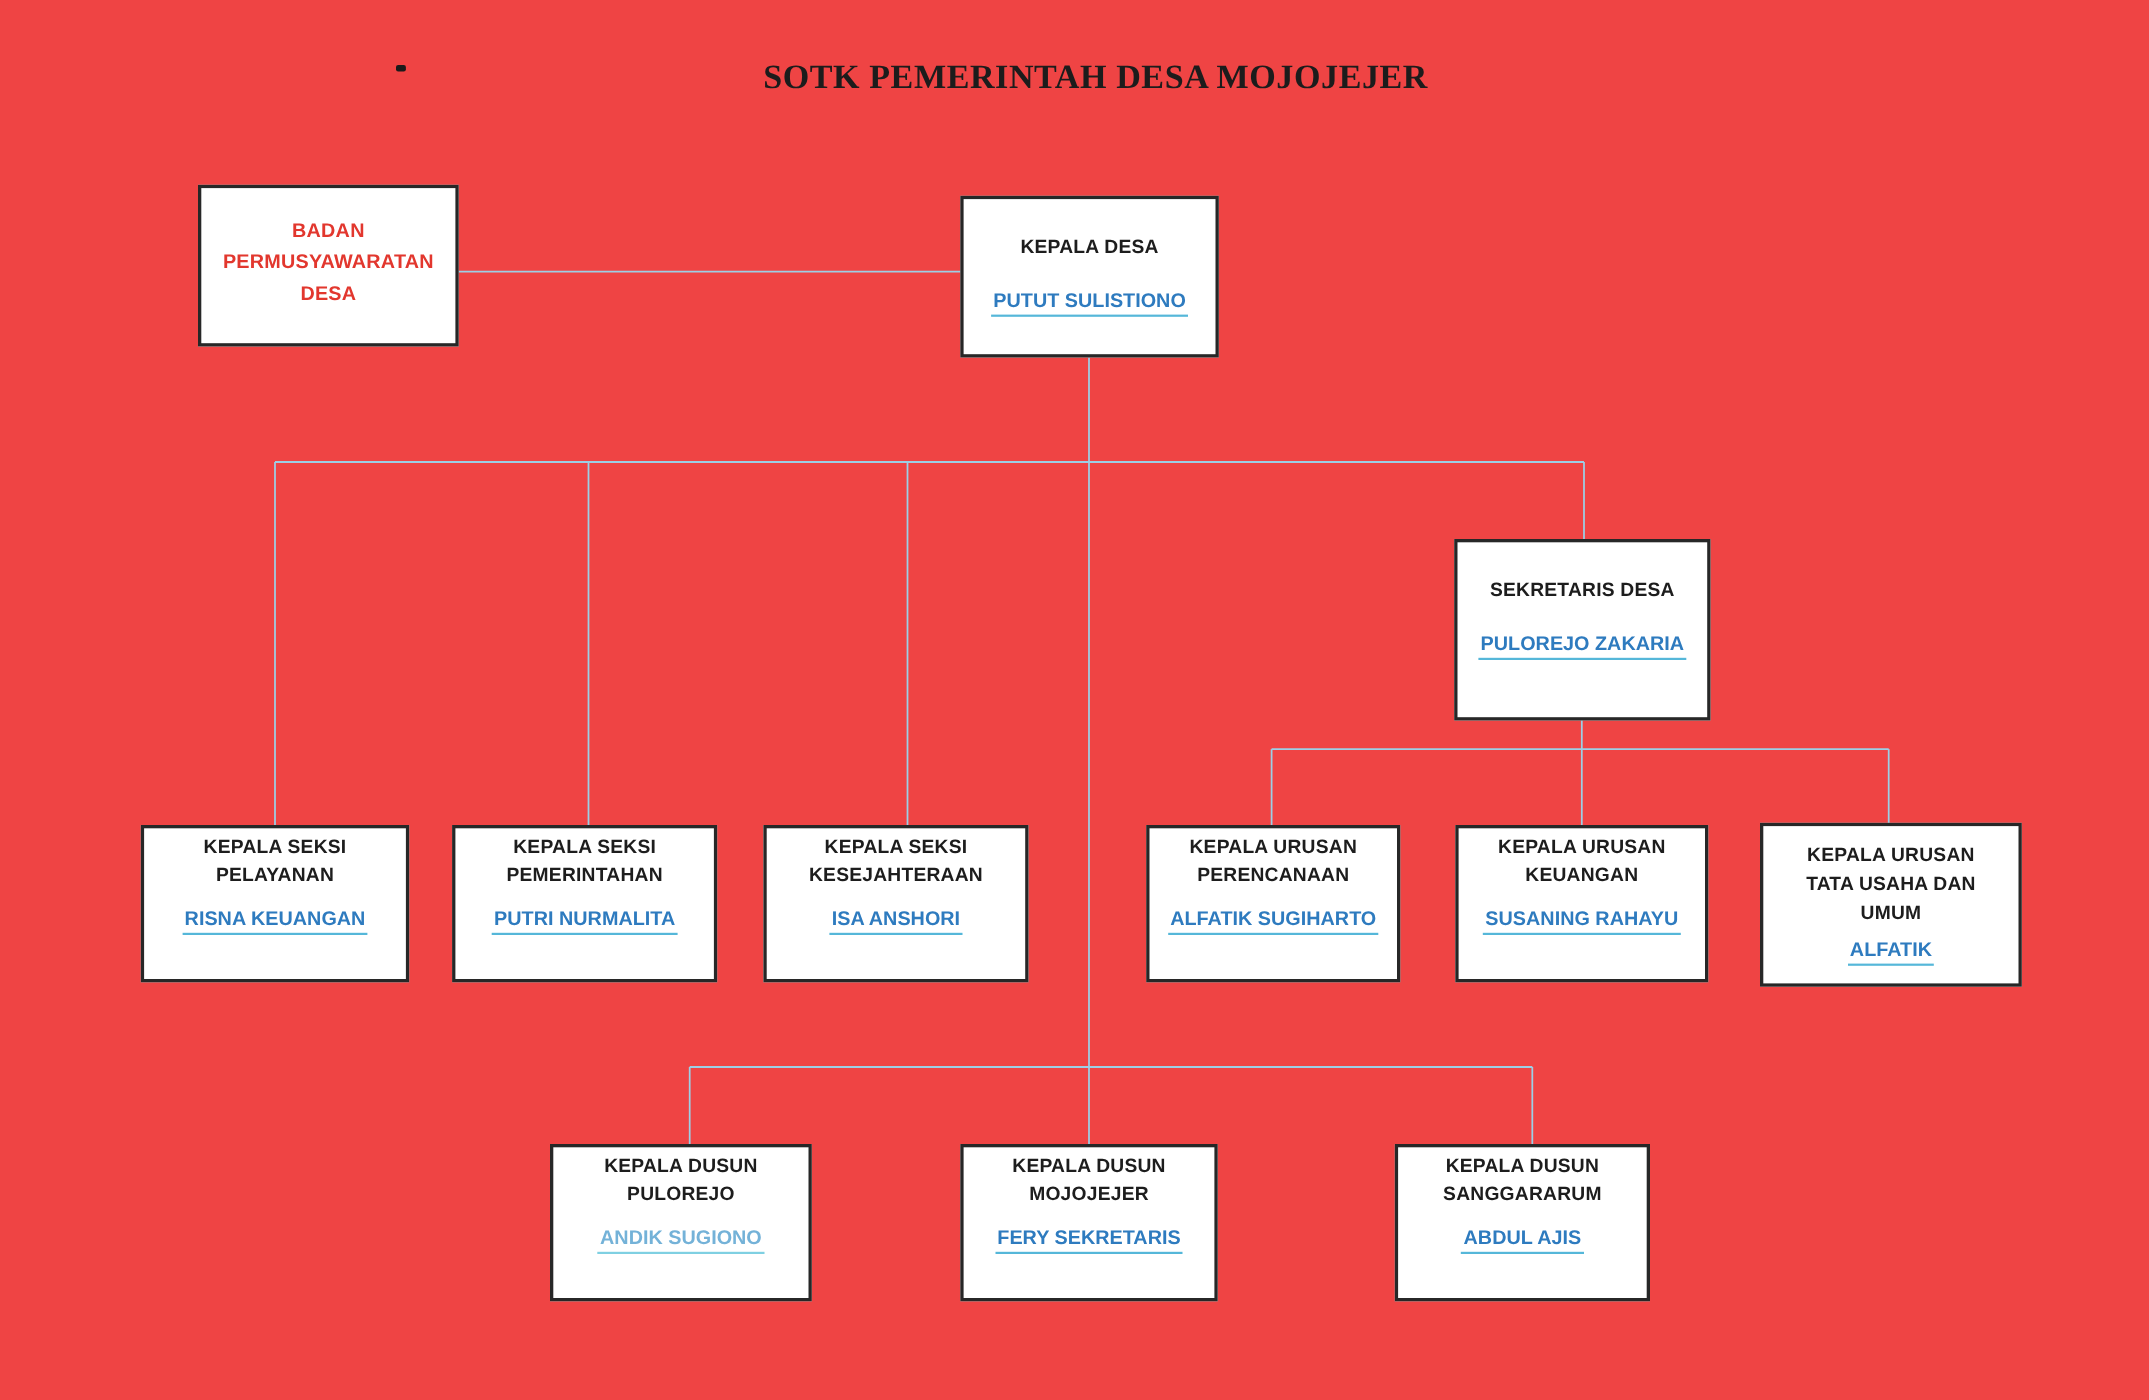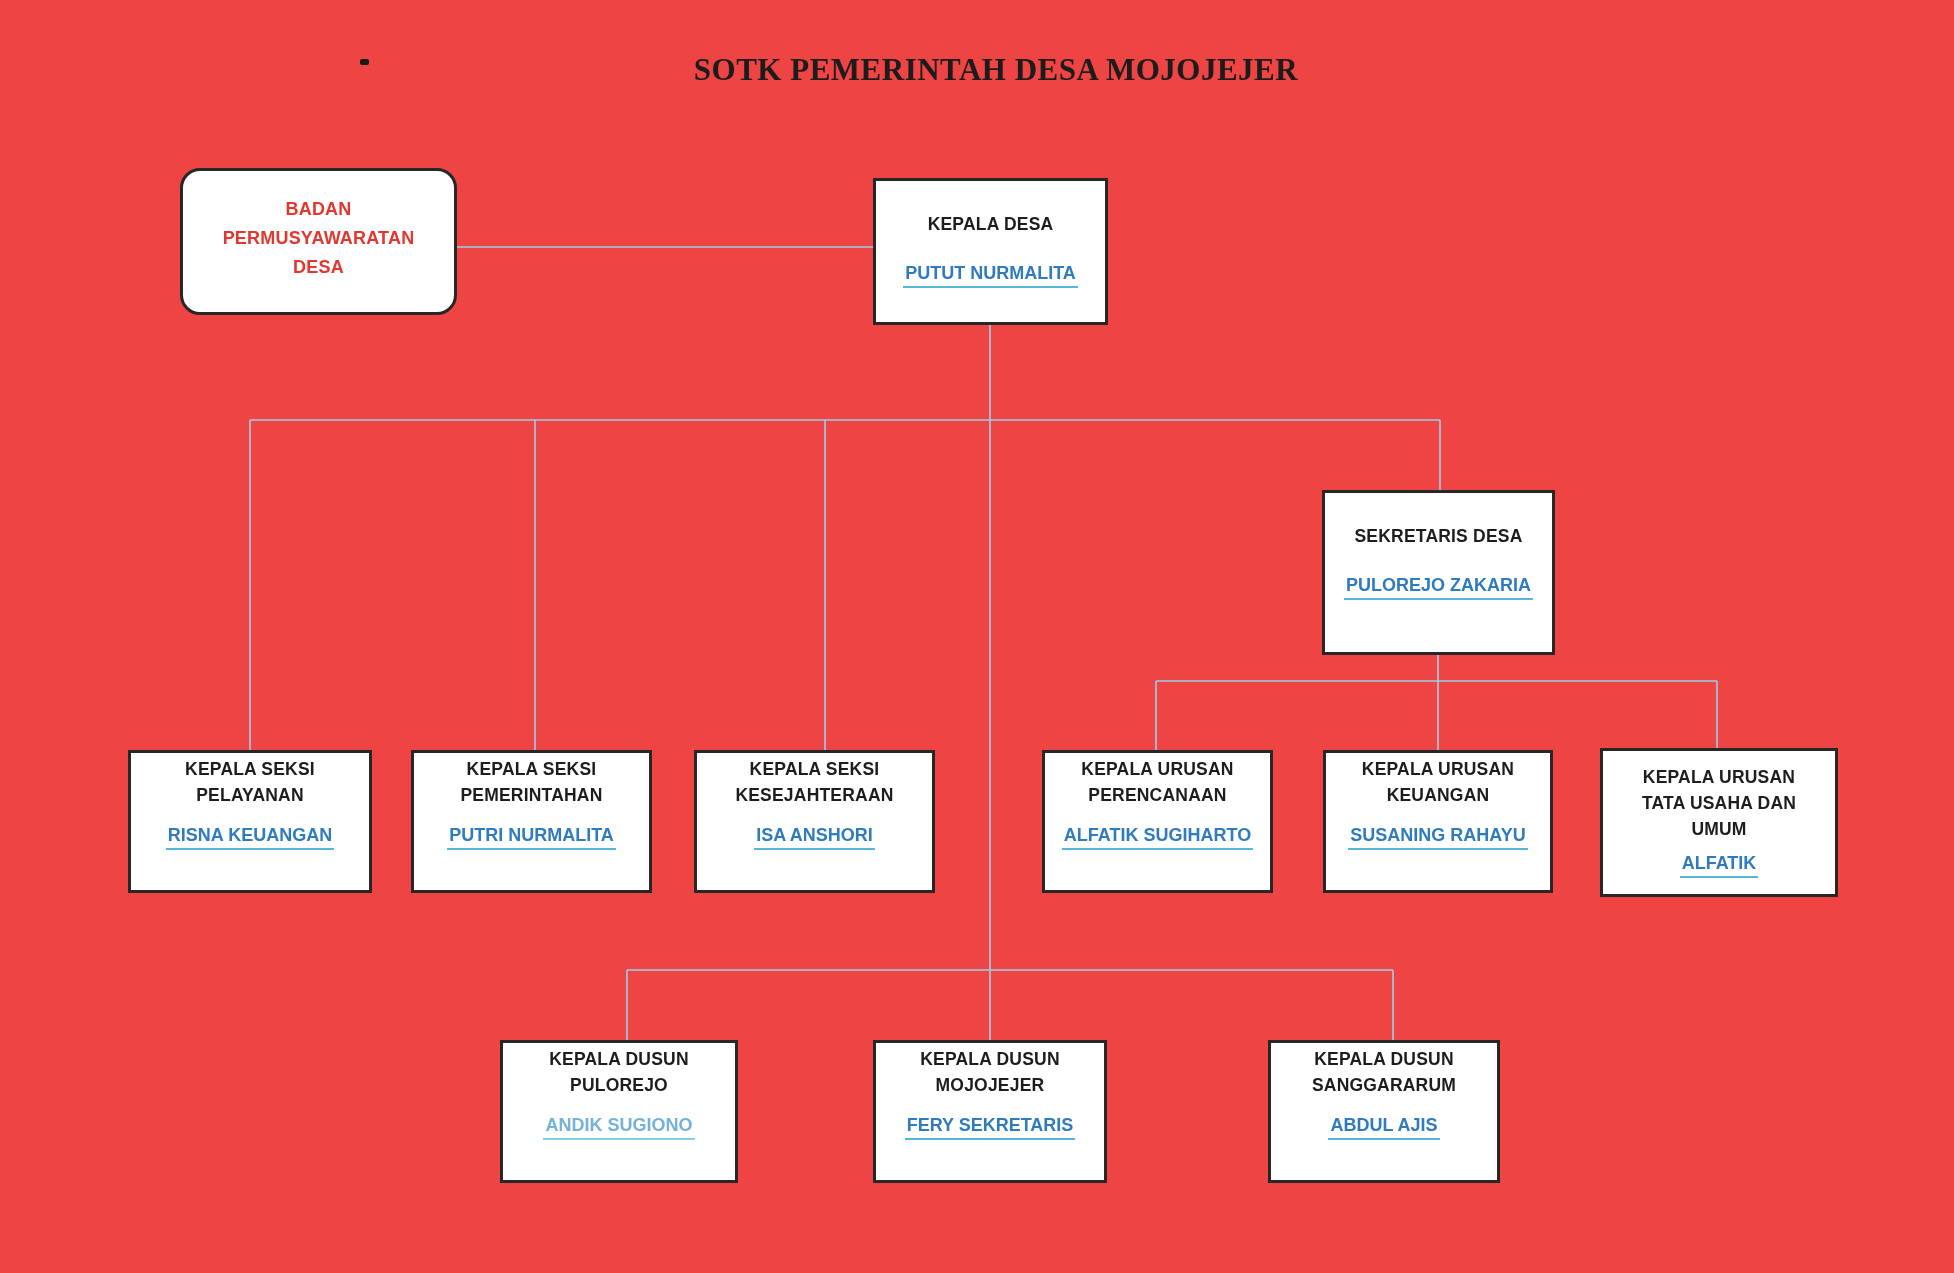--- a/index.html
+++ b/index.html
@@ -55,21 +55,21 @@
 
   
   .node--single{padding-top:30px;gap:26px;}
 
   
   .node--tall-title{padding-top:13px;gap:11px;}
 
   .node-name span.faded{color:#74b2d8;border-bottom-color:#7fd0e2;}
 
   
-  #n-bpd          {left:180px; top:168px; width:277px;height:147px;border-radius:20px;}
+  #n-bpd          {left:180px; top:168px; width:237px;height:147px;}
   #n-kepala-desa  {left:873px; top:178px; width:235px;height:147px;}
   #n-sekretaris   {left:1322px;top:490px; width:233px;height:165px;}
   #n-pelayanan    {left:128px; top:750px; width:244px;height:143px;}
   #n-pemerintahan {left:411px; top:750px; width:241px;height:143px;}
   #n-kesejahteraan{left:694px; top:750px; width:241px;height:143px;}
   #n-perencanaan  {left:1042px;top:750px; width:231px;height:143px;}
   #n-keuangan     {left:1323px;top:750px; width:230px;height:143px;}
   #n-tatausaha    {left:1600px;top:748px; width:238px;height:149px;}
   #n-pulorejo     {left:500px; top:1040px;width:238px;height:143px;}
   #n-mojojejer    {left:873px; top:1040px;width:234px;height:143px;}
@@ -103,21 +103,21 @@
 
   <div class="node node--bpd" id="n-bpd">
     <div class="node-title">BADAN
 PERMUSYAWARATAN
 DESA</div>
     <div class="node-name"></div>
   </div>
 
   <div class="node node--single" id="n-kepala-desa">
     <div class="node-title">KEPALA DESA</div>
-    <div class="node-name"><span>PUTUT NURMALITA</span></div>
+    <div class="node-name"><span>PUTUT SULISTIONO</span></div>
   </div>
 
   <div class="node node--single" id="n-sekretaris">
     <div class="node-title">SEKRETARIS DESA</div>
     <div class="node-name"><span>PULOREJO ZAKARIA</span></div>
   </div>
 
   <div class="node" id="n-pelayanan">
     <div class="node-title">KEPALA SEKSI
 PELAYANAN</div>

